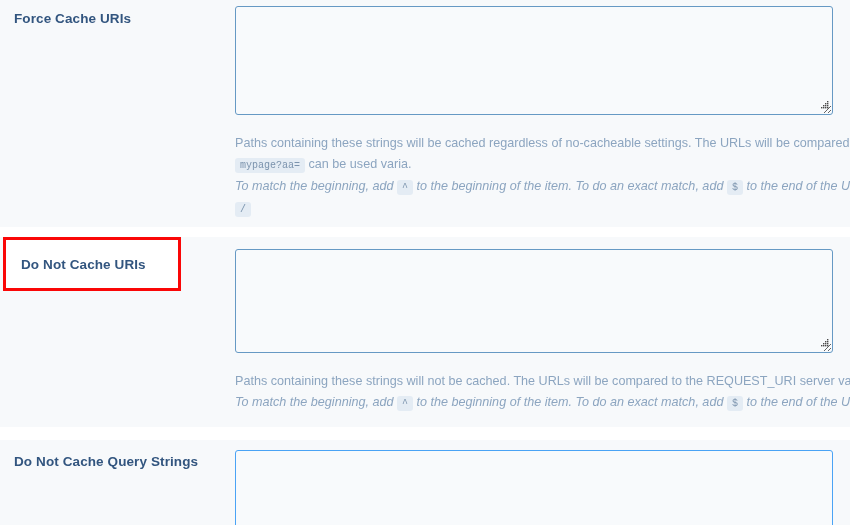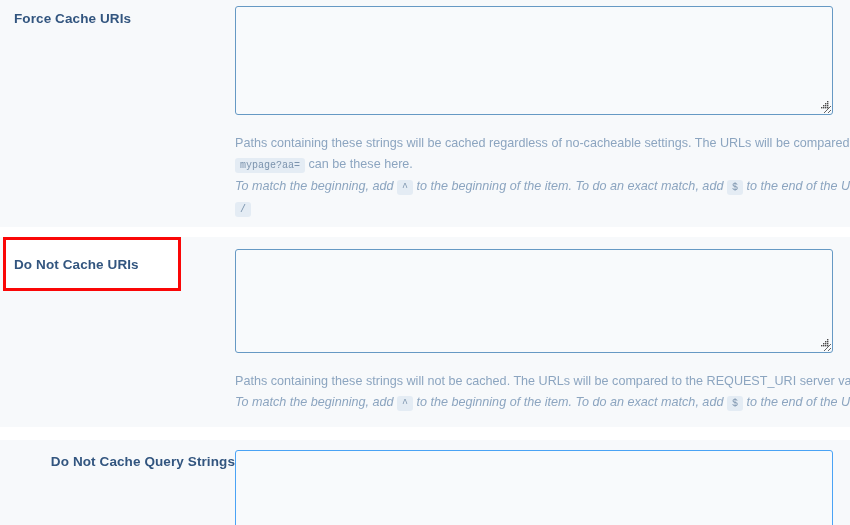--- a/index.html
+++ b/index.html
@@ -61,21 +61,21 @@
   .red-box {
     position: absolute;
     border: 3px solid #fa0707;
     background: #ffffff;
     box-sizing: border-box;
     z-index: 2;
   }
 
   .red-box .field-label {
     position: absolute;
-    left: 8px;
+    left: 15px;
     top: 16px;
   }
 
   
   .ta {
     box-sizing: border-box;
     display: block;
     background: #f8fafc;
     border: 1px solid #6699c4;
     border-radius: 3px;
@@ -167,21 +167,21 @@
           </g>
         </svg>
       </div>
 
       <div class="desc" style="margin-top:14px;">
         <div class="desc-line">
           <span>Paths containing these strings will be cached regardless of no-cacheable settings. The URLs will be compared t</span>
         </div>
         <div class="desc-line">
           <code class="tag">mypage?aa=</code>
-          <span>can be these here.</span>
+          <span>can be used varia.</span>
         </div>
         <div class="desc-line ital">
           <span>To match the beginning, add</span>
           <code class="tag">^</code>
           <span>to the beginning of the item. To do an exact match, add</span>
           <code class="tag">$</code>
           <span>to the end of the URL. (</span>
         </div>
         <div class="desc-line">
           <code class="tag">/</code>
@@ -224,21 +224,21 @@
           <code class="tag">$</code>
           <span>to the end of the URL. (</span>
         </div>
       </div>
     </div>
   </div>
 
   <div class="divider" style="top:427px; height:13px;"></div>
 
   <div class="row" style="top:440px; height:85px;">
-    <div class="row-label-col" style="padding-top:13px;text-align:right;">
+    <div class="row-label-col" style="padding-top:13px;">
       <div class="field-label">Do Not Cache Query Strings</div>
     </div>
     <div class="row-field-col" style="padding-top:10px;">
       <div class="ta-wrap">
         <textarea class="ta focused" style="width: 598px; height: 104px;" placeholder=""></textarea>
       </div>
     </div>
   </div>
 
   <div class="red-box" style="left:3px; top:237px; width:178px; height:54px;">

